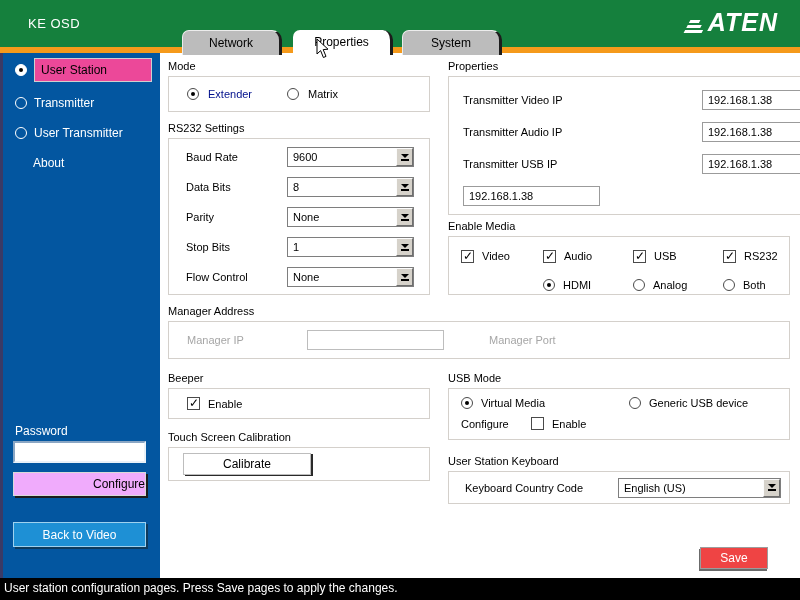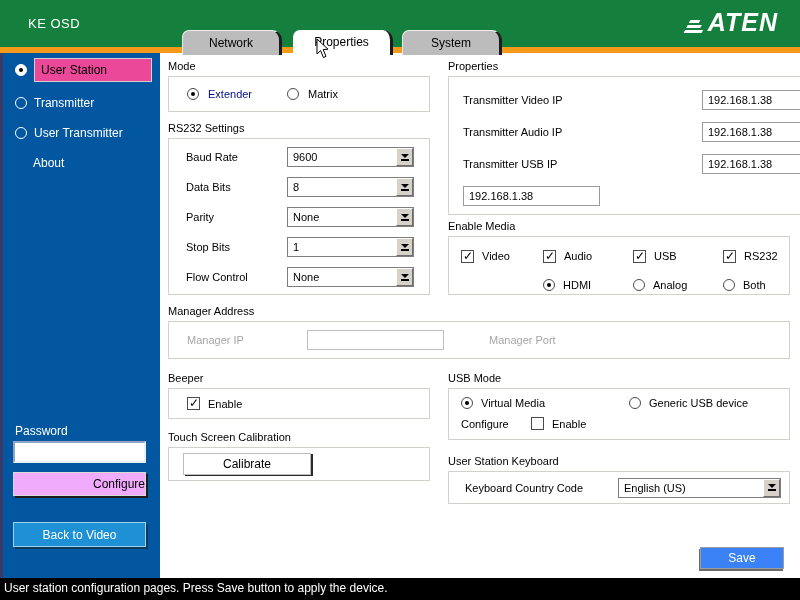--- a/index.html
+++ b/index.html
@@ -104,21 +104,21 @@
   .dd .abar { width:8px; height:2px; background:#000; margin-top:1px; }
   .dd.kbdd { width:163px; }
 
   .check { width:13px; height:13px; min-width:13px; border:1px solid #4a4a4a; background:#fff; position:relative; }
   .check.on::after { content:'✓'; position:absolute; left:1px; top:-2px; font-size:12px; color:#000; }
   .radio { width:12px; height:12px; min-width:12px; border:1px solid #4a4a4a; border-radius:50%; background:#fff; position:relative; }
   .radio.sel::after { content:''; position:absolute; left:3px; top:3px; width:4px; height:4px; background:#000; border-radius:50%; }
 
   .btn-calibrate { position:absolute; left:14px; top:5px; width:128px; height:22px; background:#fff; text-align:center; line-height:21px;
                    border:1px solid #bdbdbd; box-shadow:2px 1px 0 #2a2a2a; font-size:12px; cursor:default; }
-  .btn-save { position:absolute; left:540px; top:494px; width:84px; height:22px; background:#3b82f6; color:#fff; font-size:12px;
+  .btn-save { position:absolute; left:540px; top:494px; width:68px; height:22px; background:#ef4444; color:#fff; font-size:12px;
               text-align:center; line-height:21px; border:1px solid #9c9c9c; box-shadow:-1px 2px 0 #6b6b6b; cursor:default; }
 
   
   .statusbar { position:absolute; left:0; top:578px; width:800px; height:22px; background:#000; color:#fff;
                font-size:12px; line-height:21px; padding-left:4px; z-index:2; }
 </style>
 </head>
 <body>
 
 <div class="header">
@@ -336,14 +336,14 @@
           <span class="arrow"></span>
           <span class="abar"></span>
         </span>
     </span>
   </div>
 
   <div class="btn-save">Save</div>
 </div>
 
 <div class="statusbar">
-  <span>User station configuration pages. Press Save button to apply the device.</span>
+  <span>User station configuration pages. Press Save pages to apply the changes.</span>
 </div>
 
 </body></html>

